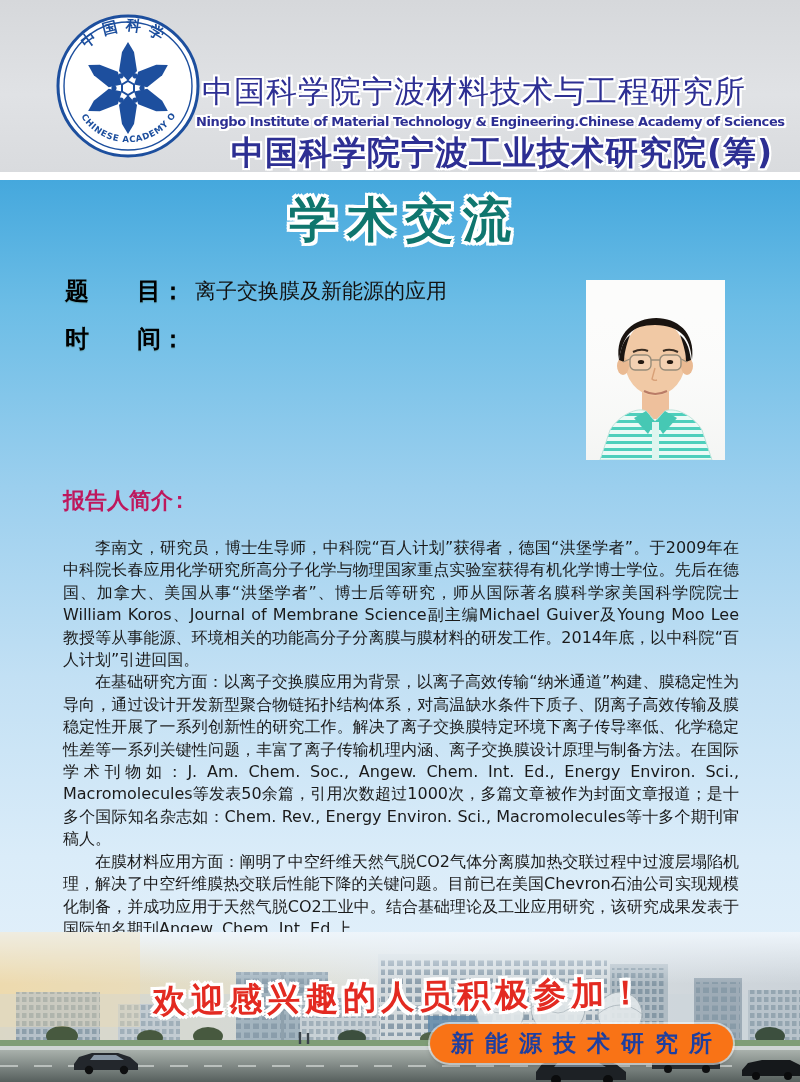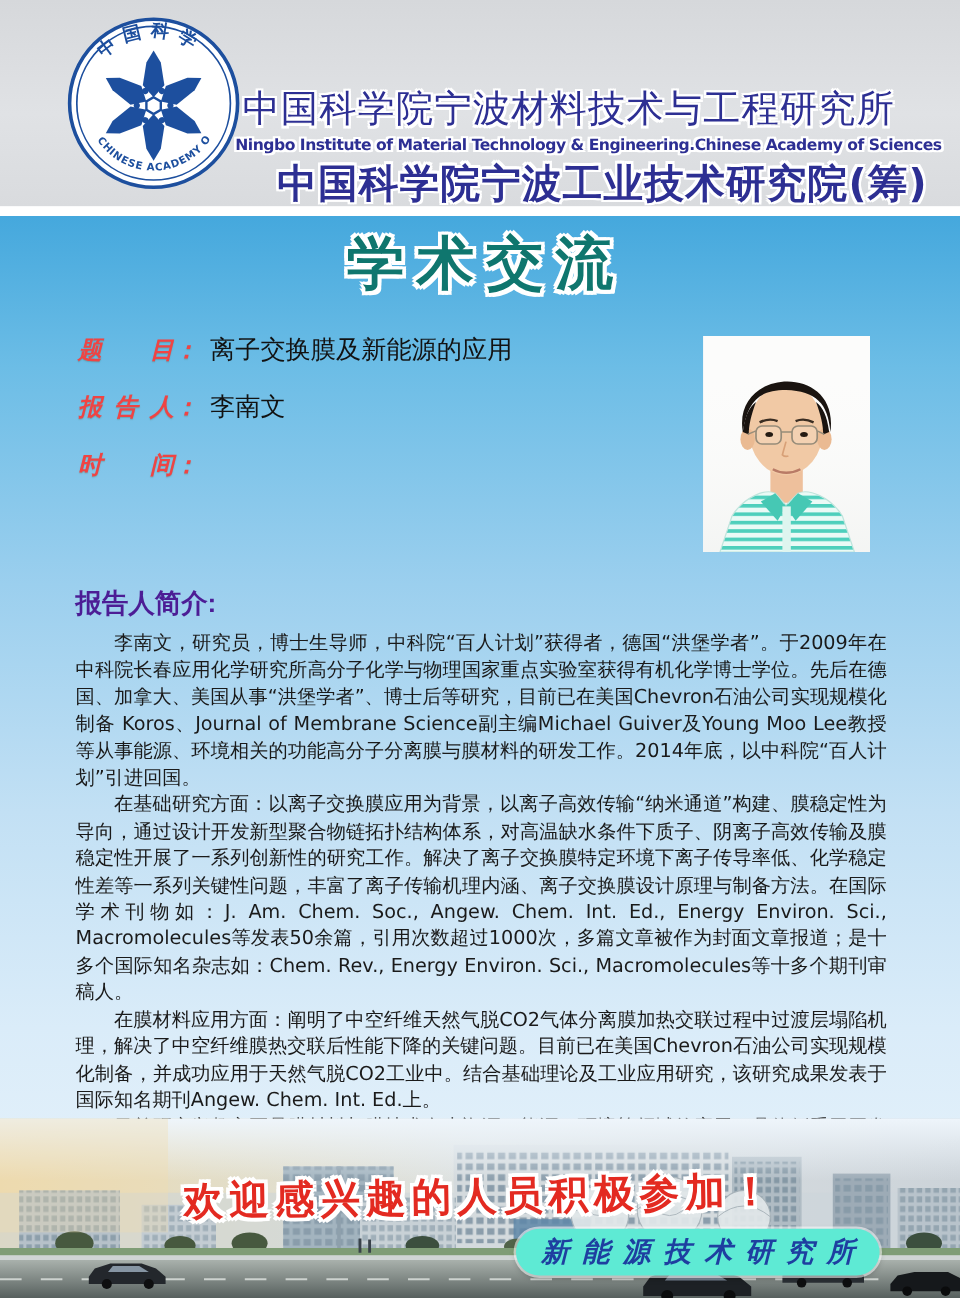--- a/index.html
+++ b/index.html
@@ -26,40 +26,40 @@
   .page-body{ position:absolute; left:0; top:180px; width:800px; height:902px;
               background:linear-gradient(180deg,#45a8dd 0%,#6cbde6 14%,#9bcfee 34%,#c2e0f4 55%,#daecf9 75%,#eaf4fb 100%); }
 
   .banner-title{ position:absolute; left:0; top:188px; width:800px; text-align:center;
                  font-size:48px; font-weight:900; letter-spacing:10px; padding-left:10px;
                  color:#0f766e; }
 
   
   .info{ position:absolute; left:65px; top:278px; width:520px; }
   .info-row{ height:48px; display:flex; align-items:flex-start; }
-  .info-label{ font-size:20px; font-weight:bold; color:#ef4444; white-space:pre; line-height:26px;
-               text-shadow:0 1px 1px rgba(60,90,40,.25);font-style:italic; }
+  .info-label{ font-size:24px; font-weight:bold; color:#000000; white-space:pre; line-height:26px;
+               text-shadow:0 1px 1px rgba(60,90,40,.25); }
   .info-value{ font-size:21px; font-weight:normal; color:#121212; line-height:26px; margin-left:10px; white-space:nowrap; }
 
   .photo{ position:absolute; left:586px; top:280px; width:139px; height:180px; background:#fbfbfa; }
 
   
   .bio{ position:absolute; left:63px; top:490px; width:676px; }
-  .bio-title{ font-family:Liberation Sans, sans-serif; font-size:22px; font-weight:bold;
-              color:#4c1d95; line-height:26px; margin-bottom:9px; }
+  .bio-title{ font-family:Liberation Mono, monospace; font-size:22px; font-weight:bold;
+              color:#be185d; line-height:26px; margin-bottom:21px; }
   .bio p{ font-size:16px; line-height:22.4px; color:#1a1a1a; text-align:justify; text-indent:32px; }
 
   
   .scene{ position:absolute; left:0; bottom:0; width:800px; height:150px; }
   .welcome{ position:absolute; left:0; top:975px; width:800px; text-align:center;
             font-size:33px; font-weight:900; letter-spacing:5px; color:#e32a21;
             transform:rotate(-1deg); }
   .badge{ position:absolute; left:430px; top:1024px; width:303px; height:39px;
-          background:#5eead4; border-radius:20px; display:flex; align-items:center; justify-content:center;
-          box-shadow:0 0 0 2px rgba(255,255,255,.55), 0 2px 5px rgba(0,0,0,.25);font-style:italic; }
+          background:#f97316; border-radius:20px; display:flex; align-items:center; justify-content:center;
+          box-shadow:0 0 0 2px rgba(255,255,255,.55), 0 2px 5px rgba(0,0,0,.25); }
   .badge span{ font-size:23px; font-weight:bold; color:#1e3fa0; letter-spacing:11px; padding-left:11px; white-space:nowrap; }
 </style>
 </head>
 <body>
 
 <div class="poster">
 
   <div class="header">
     <svg class="logo" viewBox="0 0 144 144" aria-hidden="true">
       <circle cx="72" cy="72" r="70" fill="#ffffff" stroke="#1d4f9e" stroke-width="3"></circle>
@@ -104,24 +104,20 @@
   <div class="page-body"></div>
 
   <div class="banner-title outline-w3">学术交流</div>
 
   <div class="info">
     <div class="info-row">
       <span class="info-label">题　　目：</span>
       <span class="info-value">离子交换膜及新能源的应用</span>
     </div>
     <div class="info-row">
-      <span class="info-label">报 告 人：</span>
-      <span class="info-value">李南文</span>
-    </div>
-    <div class="info-row">
       <span class="info-label">时　　间：</span>
     </div>
   </div>
 
   <div class="photo">
     <svg viewBox="0 0 139 180" width="139" height="180" aria-hidden="true">
       <rect width="139" height="180" fill="#fcfcfb"></rect>
       <rect width="139" height="180" fill="url(#pgrad)"></rect>
       <defs>
         <linearGradient id="pgrad" x1="0" y1="0" x2="0" y2="1">
@@ -161,21 +157,21 @@
       <ellipse cx="55" cy="82" rx="3.2" ry="2.1" fill="#241a12"></ellipse>
       <ellipse cx="84" cy="82" rx="3.2" ry="2.1" fill="#241a12"></ellipse>
 
       <path d="M69,88 L66,99 Q68,101 71,100" stroke="#d8a077" stroke-width="1.4" fill="none"></path>
       <path d="M58,111 Q69,117 81,111" stroke="#b97b66" stroke-width="2" fill="none"></path>
     </svg>
   </div>
 
   <div class="bio">
     <div class="bio-title">报告人简介:</div>
-    <p>李南文，研究员，博士生导师，中科院“百人计划”获得者，德国“洪堡学者”。于2009年在中科院长春应用化学研究所高分子化学与物理国家重点实验室获得有机化学博士学位。先后在德国、加拿大、美国从事“洪堡学者”、博士后等研究，目前已在美国Chevron石油公司实现规模化制备 Koros、Journal of Membrane Science副主编Michael Guiver及Young Moo Lee教授等从事能源、环境相关的功能高分子分离膜与膜材料的研发工作。2014年底，以中科院“百人计划”引进回国。</p>
+    <p>李南文，研究员，博士生导师，中科院“百人计划”获得者，德国“洪堡学者”。于2009年在中科院长春应用化学研究所高分子化学与物理国家重点实验室获得有机化学博士学位。先后在德国、加拿大、美国从事“洪堡学者”、博士后等研究，师从国际著名膜科学家美国科学院院士William Koros、Journal of Membrane Science副主编Michael Guiver及Young Moo Lee教授等从事能源、环境相关的功能高分子分离膜与膜材料的研发工作。2014年底，以中科院“百人计划”引进回国。</p>
     <p>在基础研究方面：以离子交换膜应用为背景，以离子高效传输“纳米通道”构建、膜稳定性为导向，通过设计开发新型聚合物链拓扑结构体系，对高温缺水条件下质子、阴离子高效传输及膜稳定性开展了一系列创新性的研究工作。解决了离子交换膜特定环境下离子传导率低、化学稳定性差等一系列关键性问题，丰富了离子传输机理内涵、离子交换膜设计原理与制备方法。在国际学术刊物如：J. Am. Chem. Soc., Angew. Chem. Int. Ed., Energy Environ. Sci., Macromolecules等发表50余篇，引用次数超过1000次，多篇文章被作为封面文章报道；是十多个国际知名杂志如：Chem. Rev., Energy Environ. Sci., Macromolecules等十多个期刊审稿人。</p>
     <p>在膜材料应用方面：阐明了中空纤维天然气脱CO2气体分离膜加热交联过程中过渡层塌陷机理，解决了中空纤维膜热交联后性能下降的关键问题。目前已在美国Chevron石油公司实现规模化制备，并成功应用于天然气脱CO2工业中。结合基础理论及工业应用研究，该研究成果发表于国际知名期刊Angew. Chem. Int. Ed.上。</p>
     <p>目前研究兴趣主要是膜材料与膜技术在水资源、能源、环境等领域的应用。具体侧重于开发适合工业需求的高浓盐水浓缩、燃料电池、钒液流电池的纳米通道离子交换膜，以及高性能自具微孔CO2分离膜材料及规模化制备技术。</p>
   </div>
 
   <svg class="scene" viewBox="0 0 800 150" preserveAspectRatio="none" aria-hidden="true">
     <defs>
       <linearGradient id="sky" x1="0" y1="0" x2="1" y2="0">
         <stop offset="0" stop-color="#ecd9ae"></stop>
         <stop offset="0.22" stop-color="#e3ddc6"></stop>

